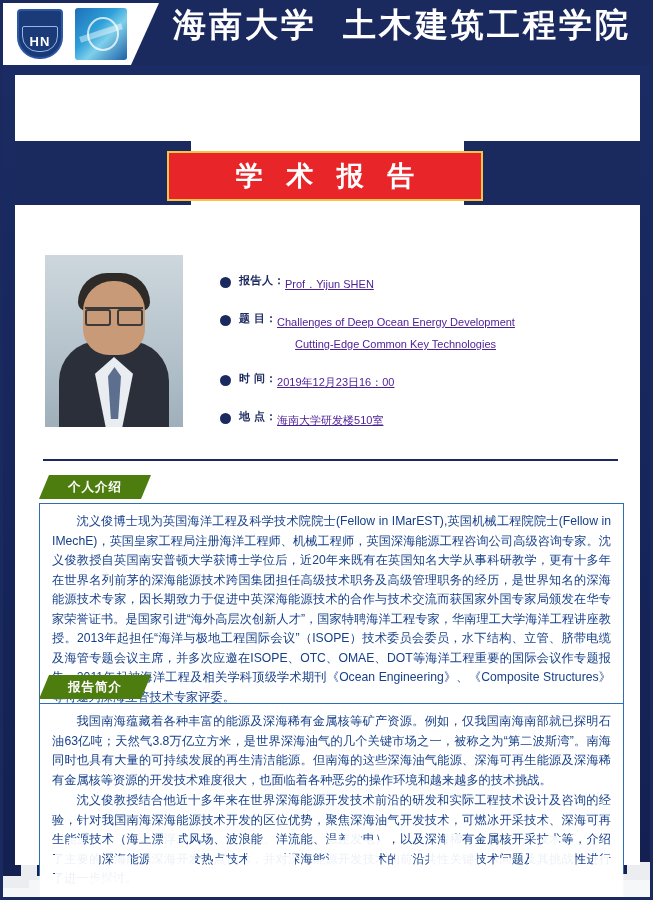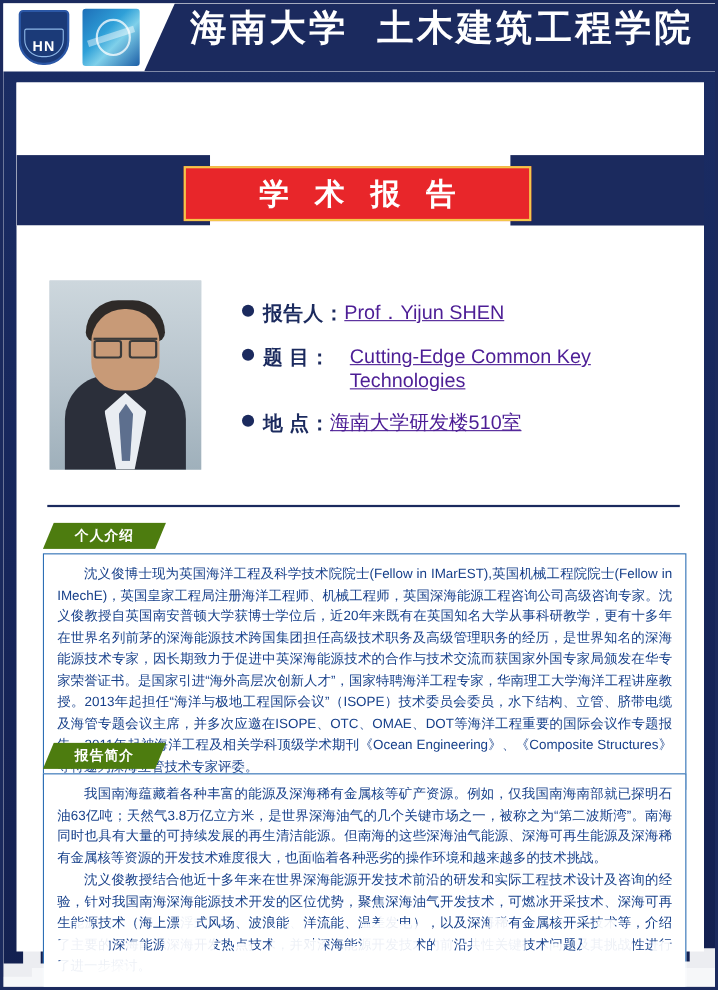--- a/index.html
+++ b/index.html
@@ -277,21 +277,21 @@
   .info-list {
     position: absolute;
     left: 205px;
     top: 68px;
     width: 408px;
   }
   .info-item {
     display: flex;
     align-items: flex-start;
     margin-bottom: 16px;
-    font-size: 18px;
+    font-size: 11px;
     color: #1b2a5e;
   }
   .bullet {
     flex: 0 0 auto;
     width: 11px;
     height: 11px;
     border-radius: 50%;
     background: #1b2a5e;
     margin-top: 4px;
     margin-right: 8px;
@@ -424,24 +424,30 @@
           <div class="info-item">
             <span class="bullet"></span>
             <span class="info-label">报告人：</span>
             <span class="info-value">Prof．Yijun SHEN</span>
           </div>
 
           <div class="info-item">
             <span class="bullet"></span>
             <span class="info-label">题  目：</span>
             <span class="info-value two-line">
+              <span>Challenges of Deep Ocean Energy Development</span>
               <span class="l2">Cutting-Edge Common Key Technologies</span>
             </span>
           </div>
 
+          <div class="info-item">
+            <span class="bullet"></span>
+            <span class="info-label">时  间：</span>
+            <span class="info-value">2019年12月23日16：00</span>
+          </div>
 
           <div class="info-item">
             <span class="bullet"></span>
             <span class="info-label">地  点：</span>
             <span class="info-value">海南大学研发楼510室</span>
           </div>
 
         </div>
 
         <div class="divider-line"></div>

